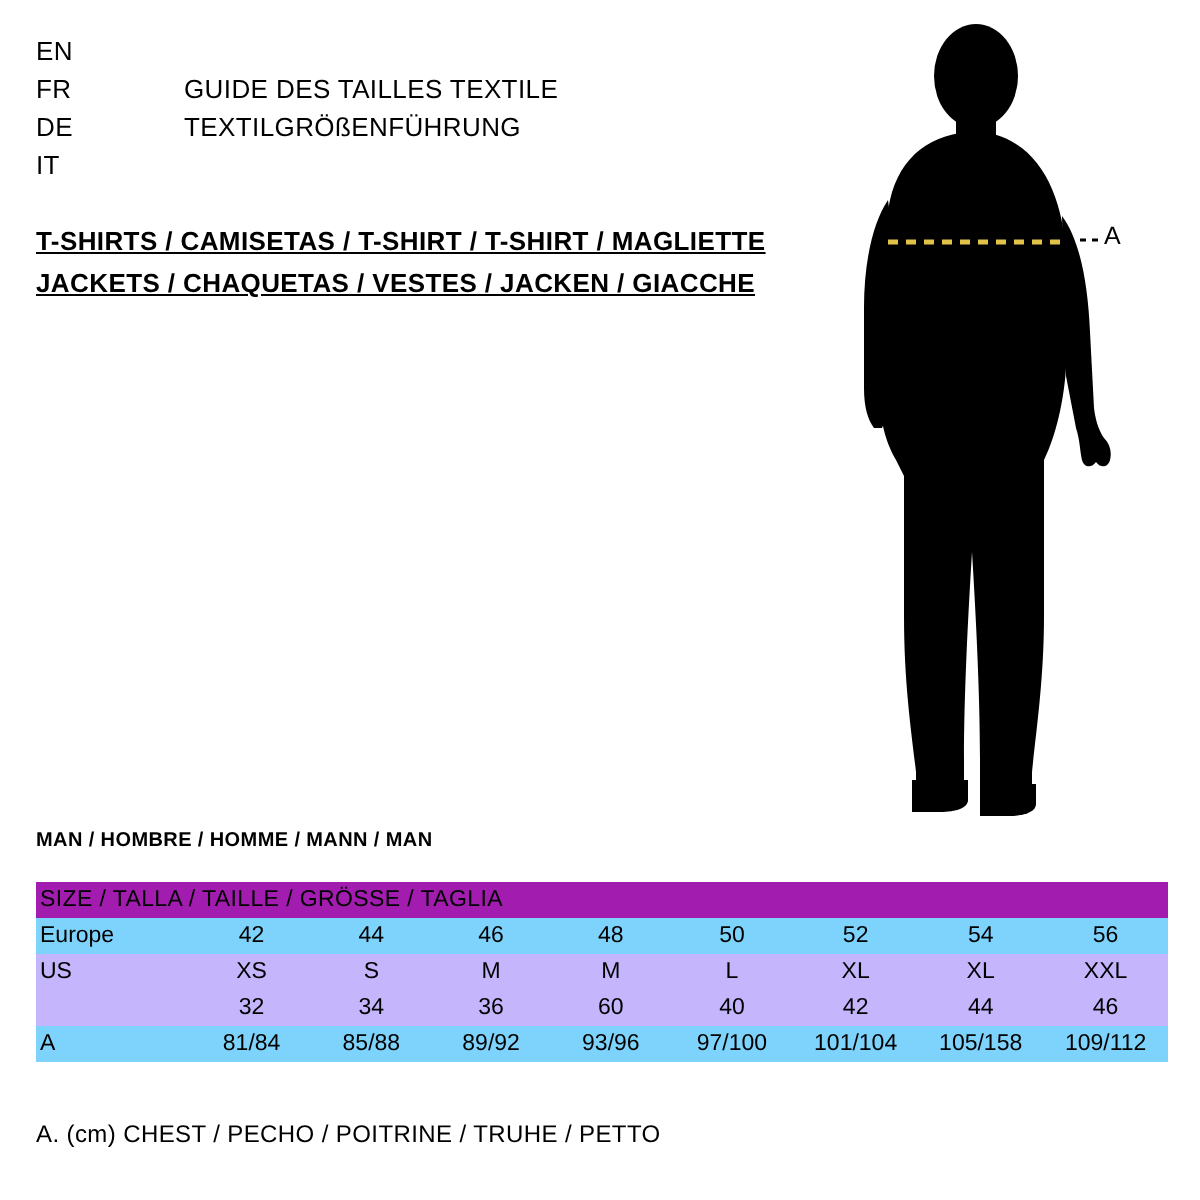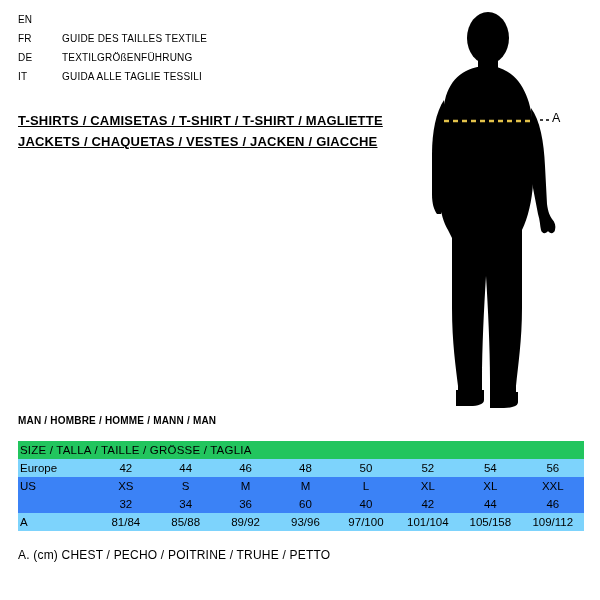--- a/index.html
+++ b/index.html
@@ -23,24 +23,25 @@
 
   
   .lang-block {
     position: absolute;
     left: 18px;
     top: 14px;
     width: 360px;
   }
   .lang-row {
     display: flex;
-    align-items: flex-start;
+    align-items: flex-end;
     height: 19px;
-    font-size: 10px;
-    letter-spacing: 0.2px;
+    font-size: 13px;
+    letter-spacing: 0.2px;
+    gap: 30px;
   }
   .lang-code {
     width: 44px;
     flex: 0 0 44px;
   }
   .lang-text {
     flex: 1 1 auto;
   }
 
   
@@ -95,47 +96,47 @@
     border-collapse: collapse;
     font-size: 11.5px;
   }
   .size-table td {
     padding: 0;
     height: 18px;
     vertical-align: middle;
     white-space: nowrap;
   }
   .row-head td {
-    background: #22c55e;
+    background: #a21caf;
     font-size: 11.5px;
     letter-spacing: 0.2px;
   }
   .row-shade td {
-    background: #3b82f6;
+    background: #c4b5fd;
   }
   .row-plain td {
     background: #7dd3fc;
   }
   .col-label {
     width: 86px;
     padding-left: 2px !important;
   }
   .cell {
     width: 68px;
     text-align: center;
   }
   .row-head .col-label {
     padding-left: 2px;
   }
 
   
   .footnote {
     position: absolute;
     left: 18px;
-    top: 548px;
+    top: 560px;
     font-size: 12px;
     letter-spacing: 0.2px;
   }
 </style>
 </head>
 <body>
 
 <div class="page">
 
   <div class="lang-block">
@@ -145,21 +146,20 @@
     <div class="lang-row">
       <span class="lang-code">FR</span>
       <span class="lang-text">GUIDE DES TAILLES TEXTILE</span>
     </div>
     <div class="lang-row">
       <span class="lang-code">DE</span>
       <span class="lang-text">TEXTILGRÖßENFÜHRUNG</span>
     </div>
     <div class="lang-row">
       <span class="lang-code">IT</span>
-      <span class="lang-text">GUIDA ALLE TAGLIE TESSILI</span>
     </div>
   </div>
 
   <div class="cat-block">
     <div class="cat-row">T-SHIRTS / CAMISETAS / T-SHIRT / T-SHIRT / MAGLIETTE</div>
     <div class="cat-row">JACKETS / CHAQUETAS / VESTES / JACKEN / GIACCHE</div>
   </div>
 
   <div class="figure-wrap">
     <svg width="200" height="400" viewBox="0 0 200 400">

